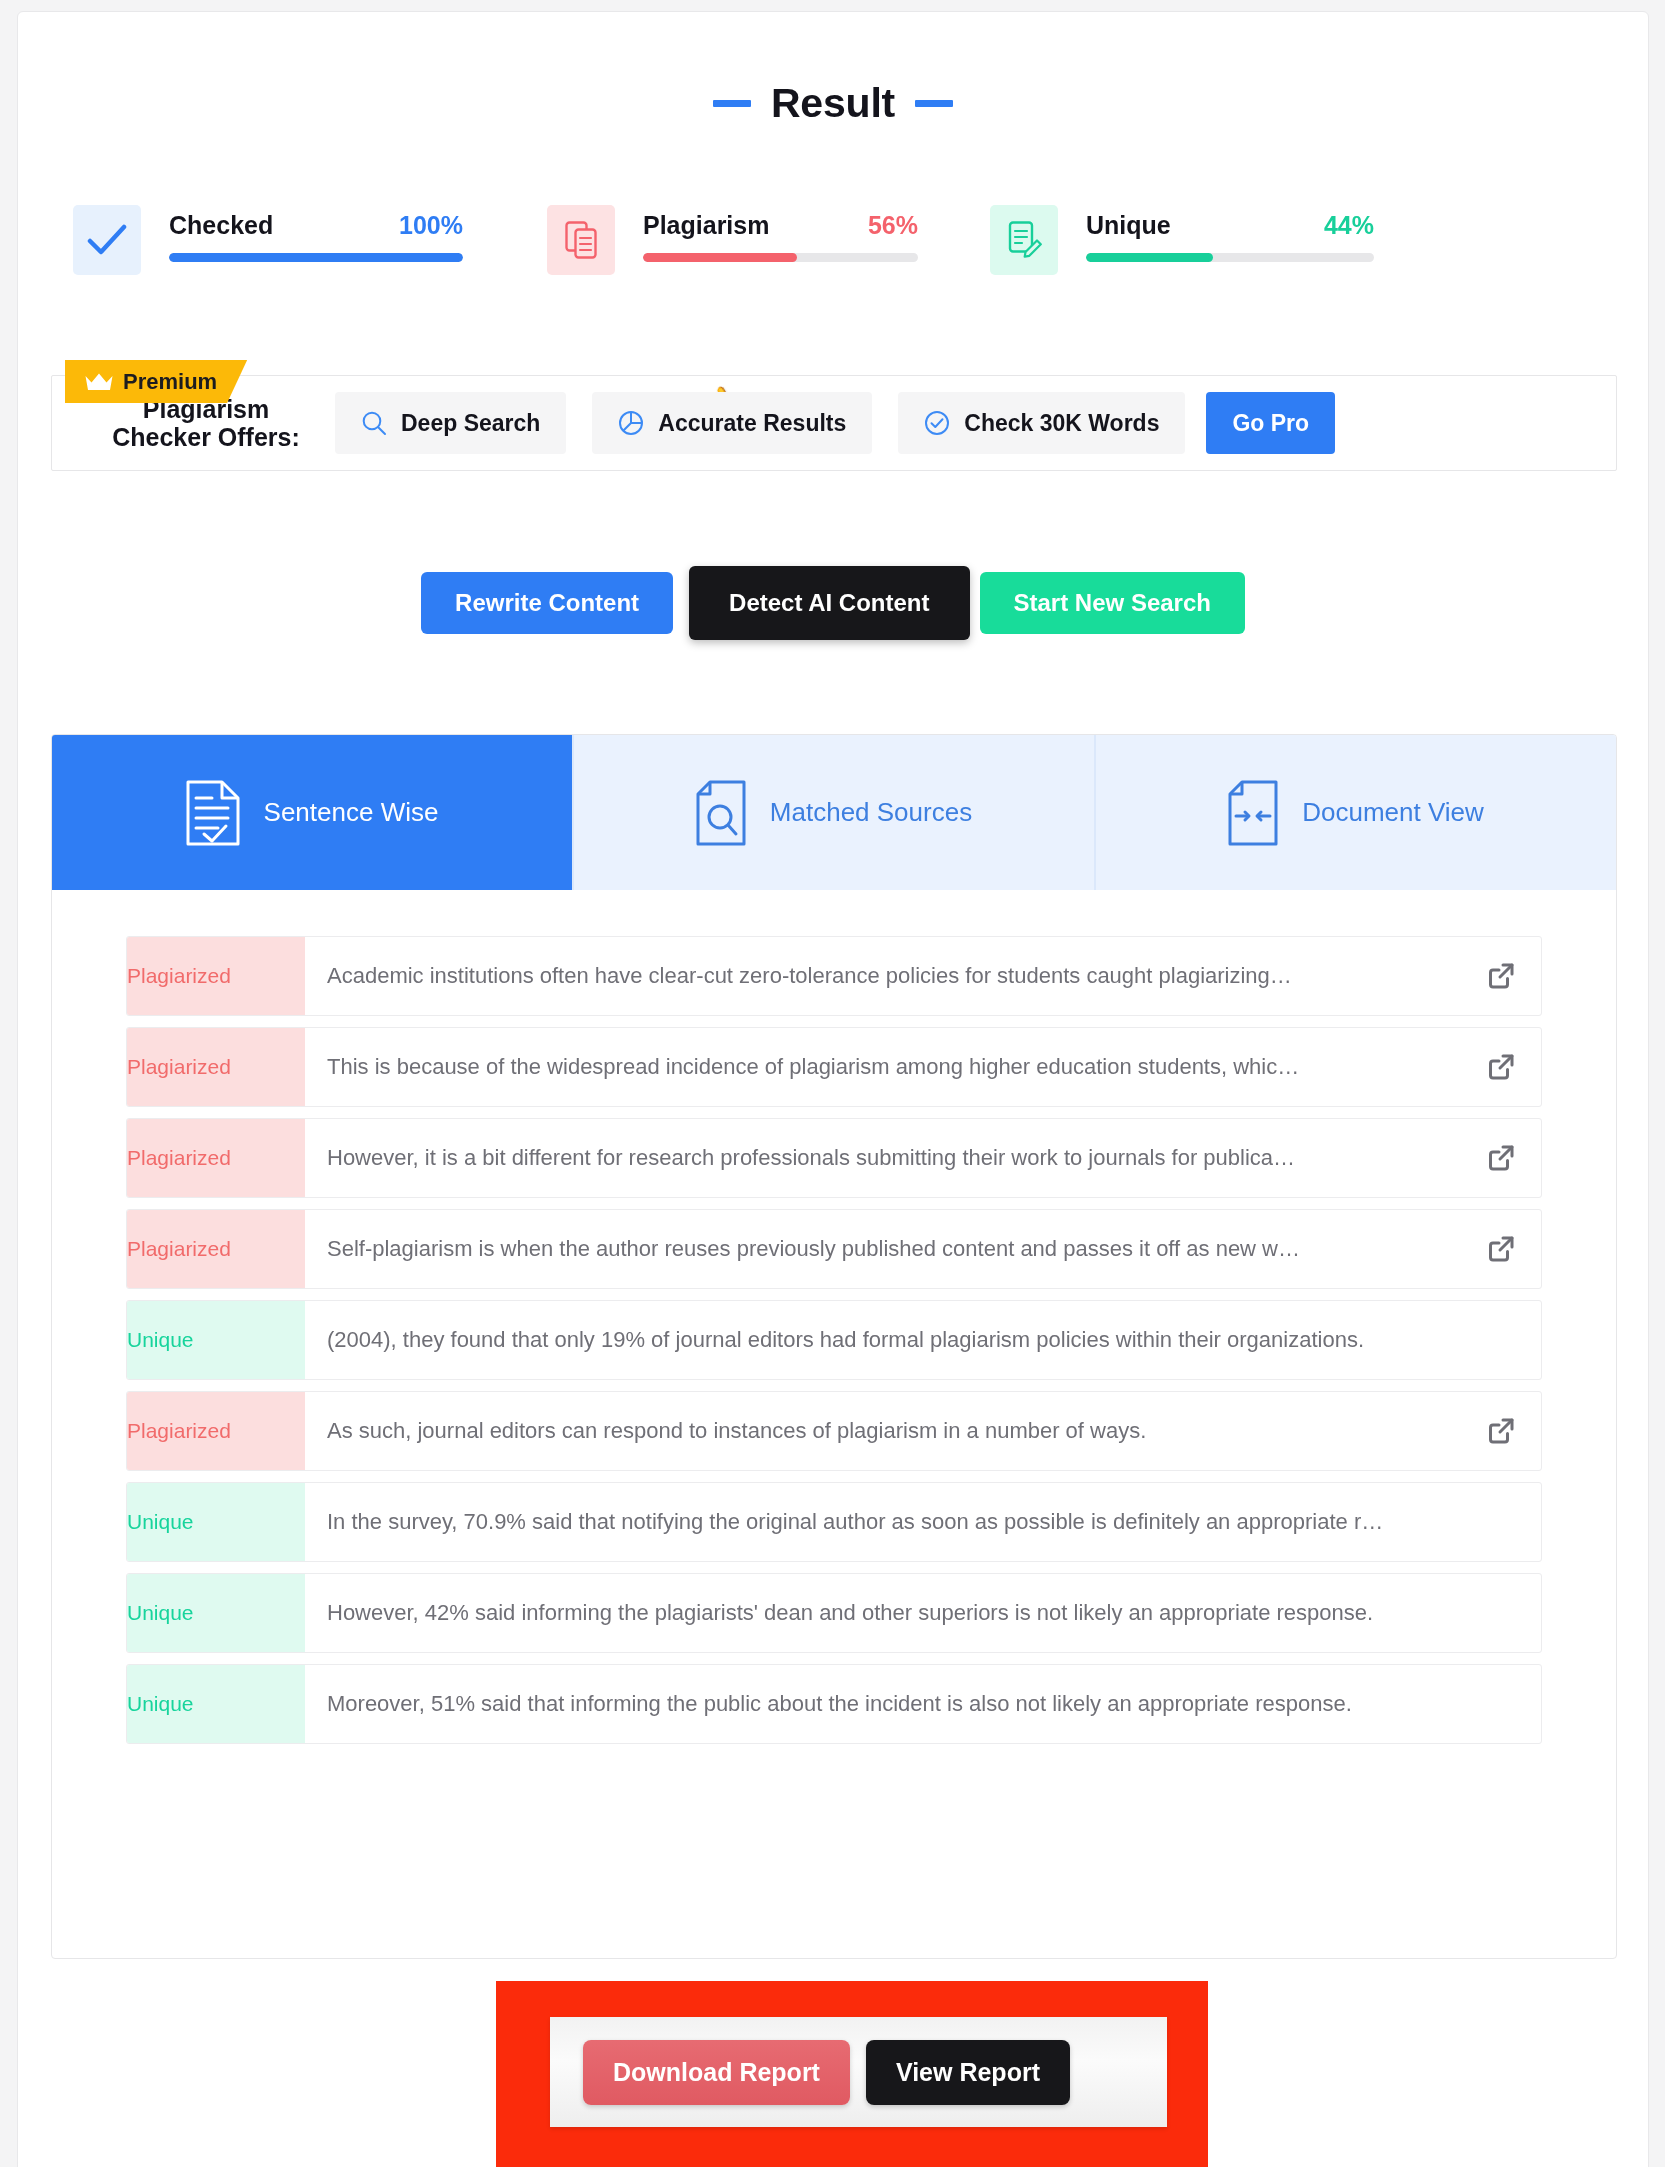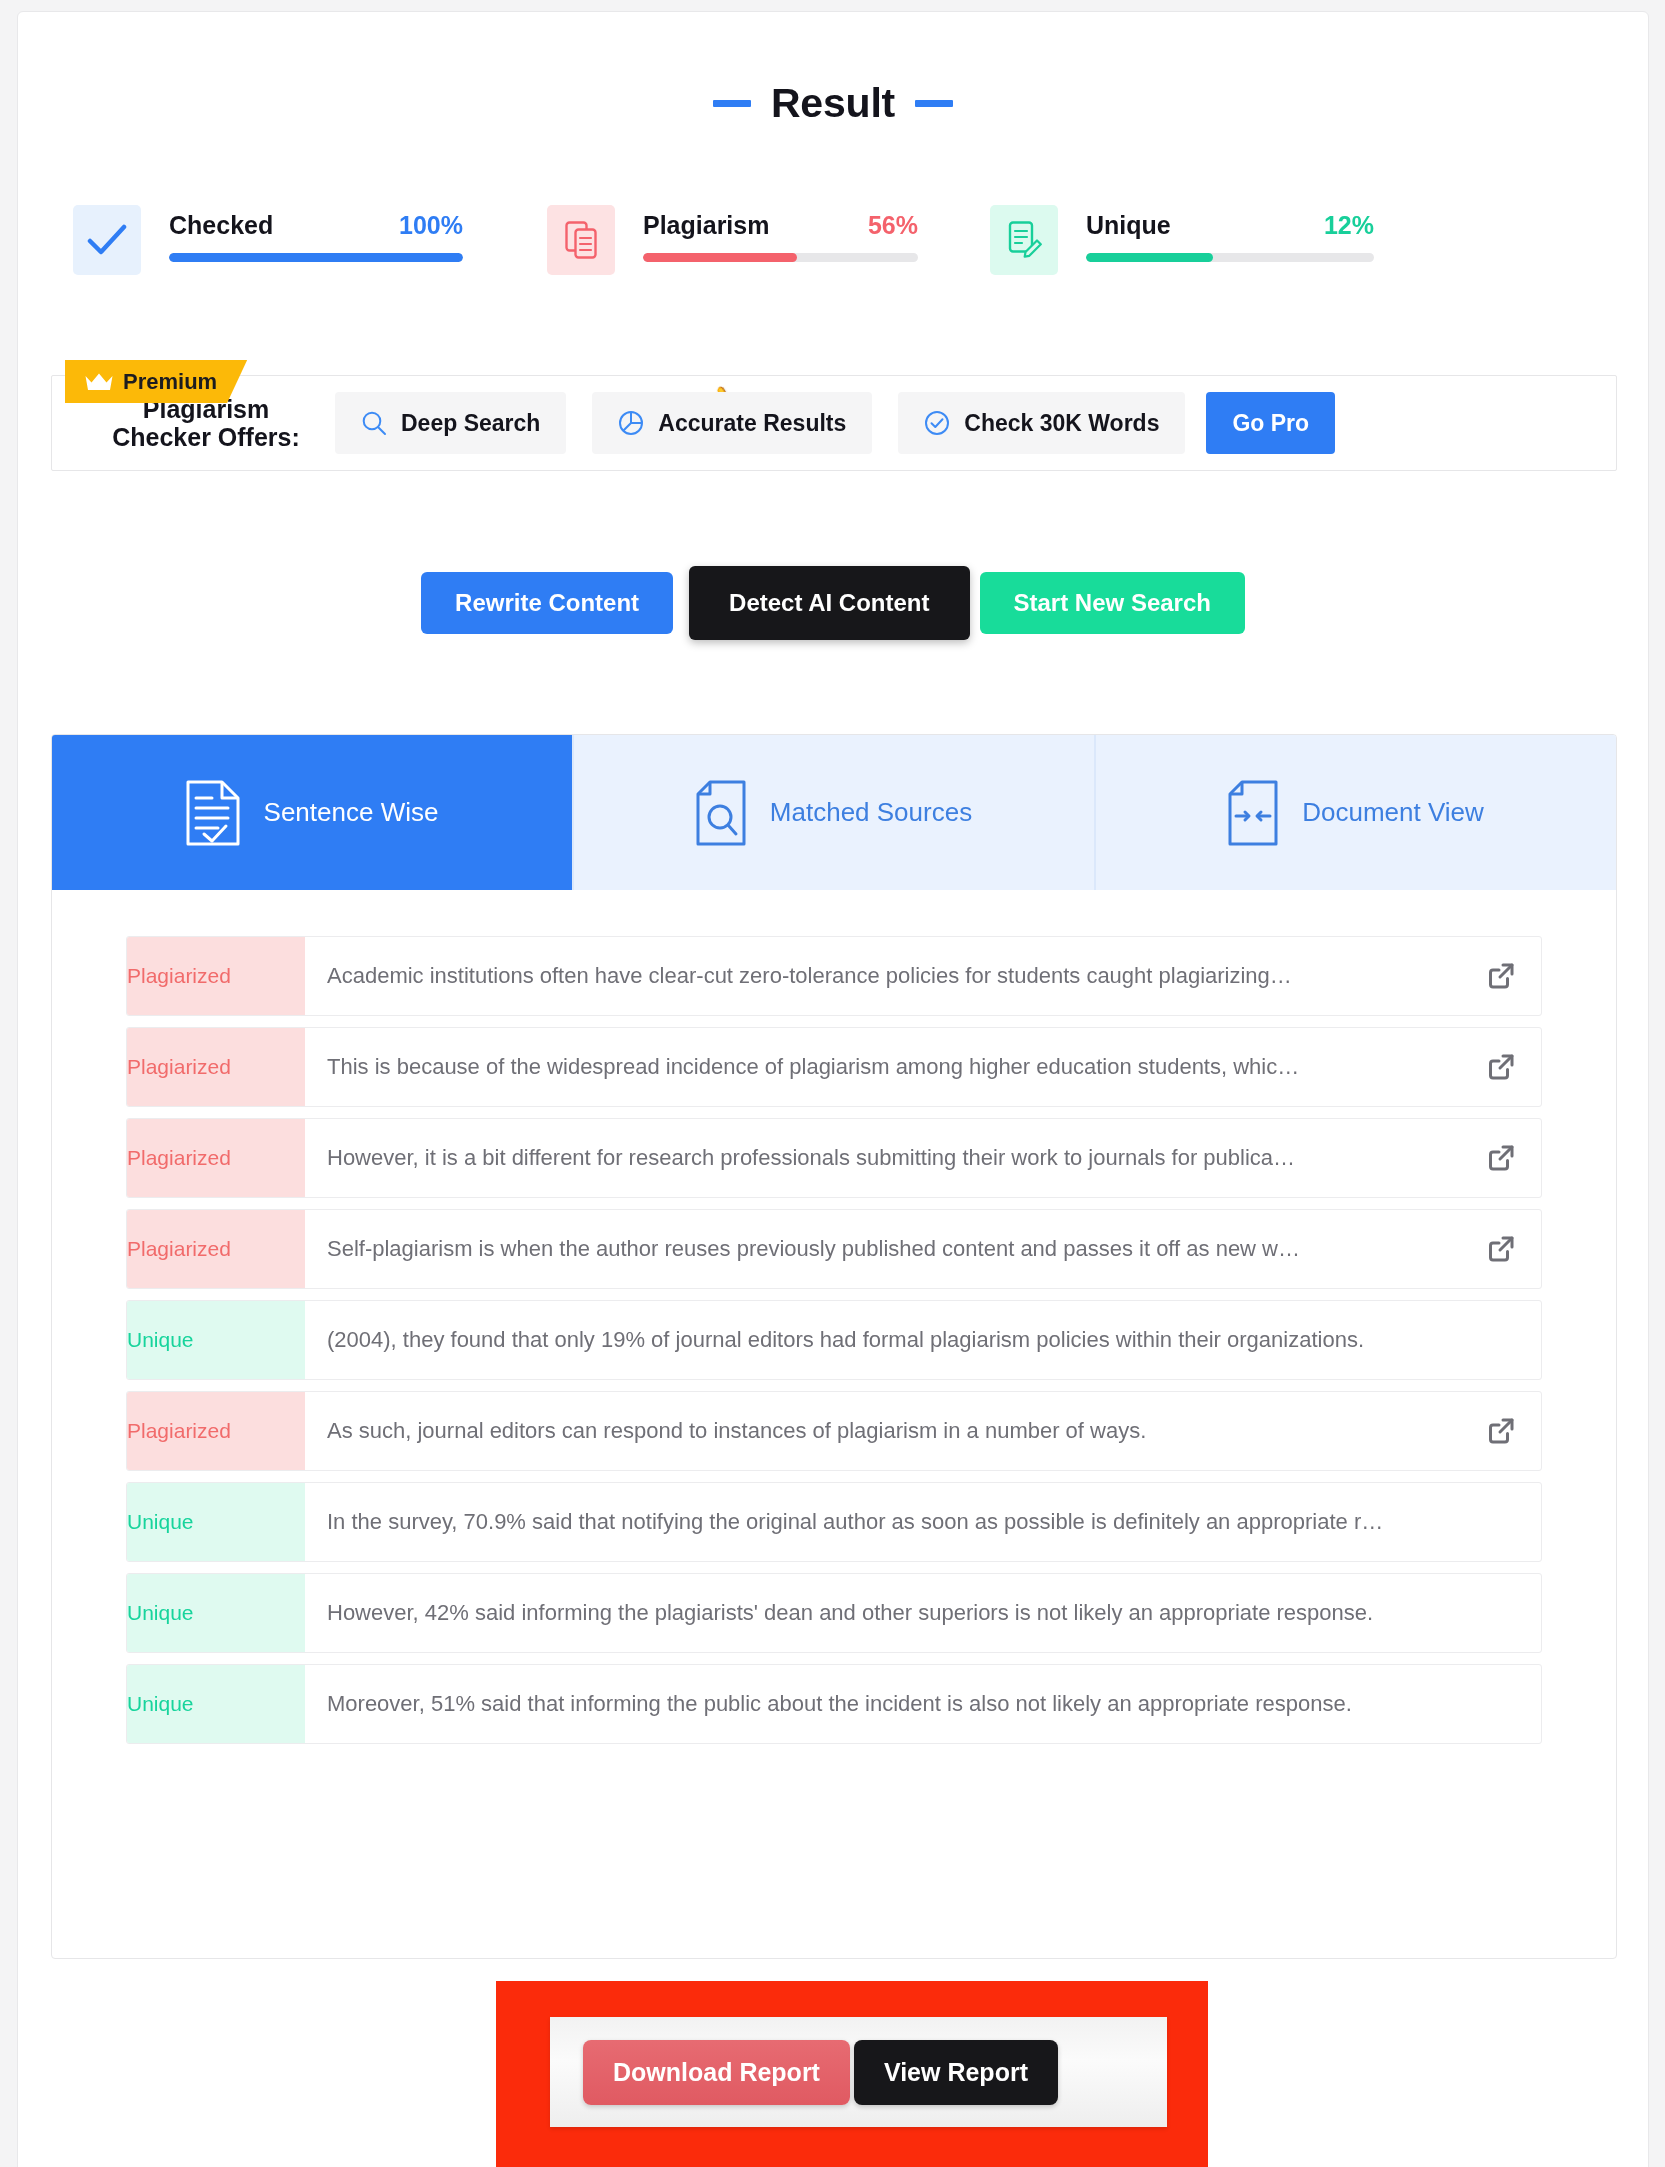--- a/index.html
+++ b/index.html
@@ -164,21 +164,21 @@
   .rep-btn {
     height: 65px; border-radius: 8px; border: none; color: #fff;
     font-size: 25px; font-weight: 700; padding: 4px 30px; cursor: pointer;
     font-family: "Liberation Sans", sans-serif; white-space: nowrap;
   }
   .rep-download {
     background: linear-gradient(#e76b72, #e05a62);
     box-shadow: 0 2px 5px rgba(0,0,0,.18);
   }
   .rep-view {
-    background: #17171a; margin-left: 4px;
+    background: #17171a; margin-left: 16px;
     box-shadow: 0 2px 5px rgba(0,0,0,.2);
   }
 </style>
 </head>
 <body>
 
 <div id="page">
 
   <div class="result-title-wrap">
     <span class="title-dash"></span>
@@ -232,21 +232,21 @@
           <path d="M4 5.5a3 3 0 0 1 3-3h16a3 3 0 0 1 3 3v23a3 3 0 0 1-3 3H7a3 3 0 0 1-3-3z" fill="none" stroke="#18cf9a" stroke-width="2.4"></path>
           <line x1="9" y1="11" x2="21" y2="11" stroke="#18cf9a" stroke-width="2.2" stroke-linecap="round"></line>
           <line x1="9" y1="17" x2="21" y2="17" stroke="#18cf9a" stroke-width="2.2" stroke-linecap="round"></line>
           <line x1="9" y1="23" x2="16" y2="23" stroke="#18cf9a" stroke-width="2.2" stroke-linecap="round"></line>
           <path d="M31 20.5 19.5 32l-.8 4.6 4.6-.8L34.8 24.3z" fill="#dcfaef" stroke="#18cf9a" stroke-width="2.2" stroke-linejoin="round"></path>
         </svg>
       </div>
       <div class="stat-body">
         <div class="stat-row">
           <span class="stat-label">Unique</span>
-          <span class="stat-value" style="color:#18cf9a">12%</span>
+          <span class="stat-value" style="color:#18cf9a">44%</span>
         </div>
         <div class="stat-bar">
           <i style="width:44%;background:#18cf9a"></i>
         </div>
       </div>
     </div>
   </div>
 
   <div class="offers-wrap">
     <div class="offers-card"></div>

